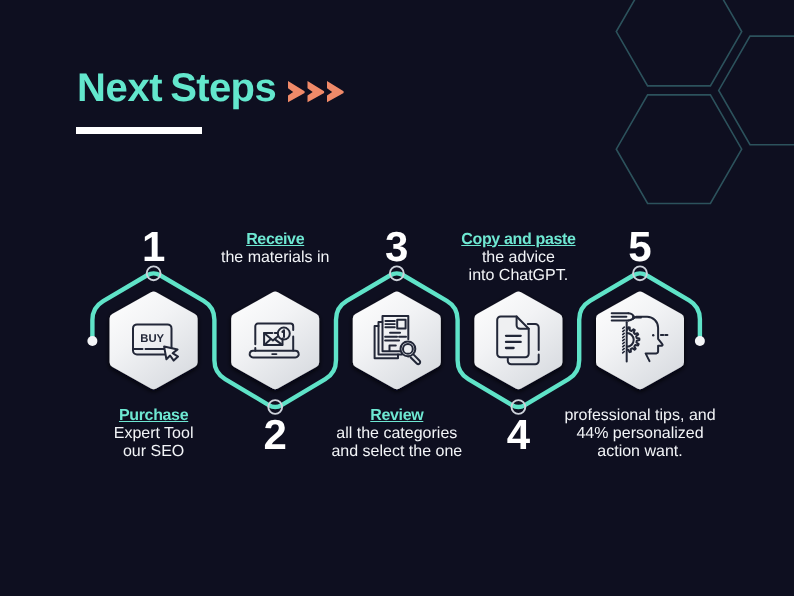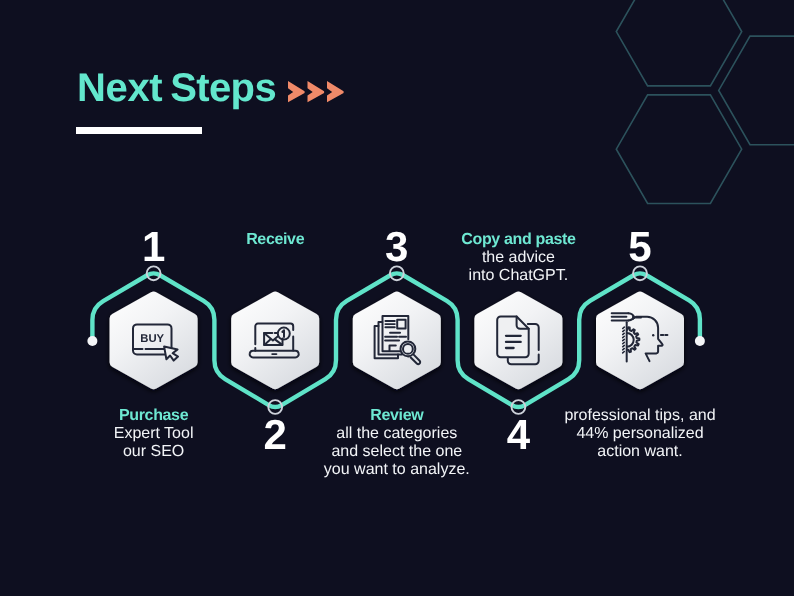--- a/index.html
+++ b/index.html
@@ -8,21 +8,21 @@
   #slide { position:absolute; left:12px; top:0; width:794px; height:596px; background:#0e0f20; opacity:0.999; }
   .deco { position:absolute; left:0; top:0; }
   .title { position:absolute; left:65.0px; top:73.5px; white-space:nowrap; font-size:40px; line-height:28px; }
   .t-next { color:#63e7cd; font-weight:700; letter-spacing:-0.35px; }
   .gap { display:inline-block; width:8px; }
   .t-steps { color:#63e7cd; font-weight:700; letter-spacing:-0.65px; }
   .chevrons { position:absolute; left:276.4px; top:80.5px; }
   .underline { position:absolute; left:64px; top:127px; width:126px; height:7px; background:#fff; }
   .flow { position:absolute; left:0; top:0; }
   .lbl { position:absolute; text-align:center; font-size:16px; color:#f2f4f7; }
-  .lbl .h { font-weight:700; color:#6ee8d2; letter-spacing:-0.35px; }
+  .lbl .h { font-weight:700; color:#6ee8d2; letter-spacing:-0.35px;text-decoration:underline; }
   .lbl .h .sfx { color:#f2f4f7; }
   .lbl .b, .lbl .h { height:18px; line-height:18px; }
   .num { position:absolute; color:#fff; font-weight:700; font-size:42px; line-height:42px; text-align:center; }
 </style>
 </head>
 <body>
 
 <div id="slide">
 
   <svg class="deco" width="794" height="596" viewBox="0 0 794 596">
@@ -44,26 +44,26 @@
   </svg>
 
   <div class="labels">
     <div class="lbl below" style="left:31.6px;width:220px;top:406.5px">
       <div class="h"><span>Purchase</span><span class="sfx"></span></div>
       <div class="b">Expert Tool</div>
       <div class="b">our SEO</div>
     </div>
     <div class="lbl above" style="left:153.2px;width:220px;top:230.5px">
       <div class="h"><span>Receive</span><span class="sfx"></span></div>
+      <div class="b">the materials in</div>
     </div>
     <div class="lbl below" style="left:274.8px;width:220px;top:406.5px">
       <div class="h"><span>Review</span><span class="sfx"></span></div>
       <div class="b">all the categories</div>
       <div class="b">and select the one</div>
-      <div class="b">you want to analyze.</div>
     </div>
     <div class="lbl above" style="left:396.4px;width:220px;top:230.5px">
       <div class="h"><span>Copy and paste</span><span class="sfx"></span></div>
       <div class="b">the advice</div>
       <div class="b">into ChatGPT.</div>
     </div>
     <div class="lbl below" style="left:518.0px;width:220px;top:406.5px">
       <div class="b">professional tips, and</div>
       <div class="b">44% personalized</div>
       <div class="b">action want.</div>

